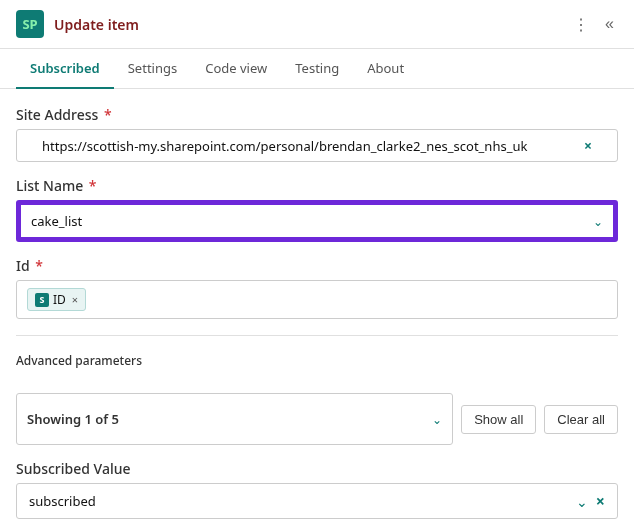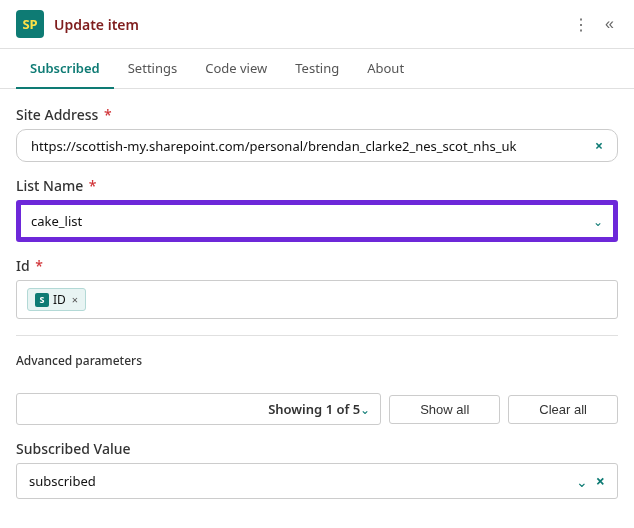--- a/index.html
+++ b/index.html
@@ -25,21 +25,21 @@
       gap: 10px;
     }
     .app-icon {
       width: 28px;
       height: 28px;
       background: #0e7b74;
       border-radius: 4px;
       display: flex;
       align-items: center;
       justify-content: center;
-      color: #fde047;
+      color: #86efac;
       font-size: 13px;
       font-weight: bold;
     }
     .header-title {
       font-size: 14px;
       font-weight: 600;
       color: #7f1d1d;
     }
     .header-right {
       display: flex;
@@ -91,22 +91,22 @@
       color: #333;
       margin-bottom: 5px;
     }
     .field-label .required {
       color: #d13438;
       margin-left: 2px;
     }
     .input-with-clear {
       width: 100%;
       border: 1px solid #ccc;
-      border-radius: 10px;
-      padding: 6px 14px;
+      border-radius: 3px;
+      padding: 6px 25px;
       font-size: 13px;
       color: #111;
       display: flex;
       align-items: center;
       justify-content: space-between;
       background: #fff;
     }
     .input-text {
       flex: 1;
       font-size: 13px;
@@ -191,37 +191,37 @@
     }
     .advanced-controls {
       display: flex;
       align-items: center;
       gap: 8px;
     }
     .showing-select {
       flex: 1;
       border: 1px solid #ccc;
       border-radius: 3px;
-      padding: 6px 10px;
-      font-size: 13px;
-      display: flex;
-      align-items: center;
-      justify-content: flex-end;
+      padding: 16px 10px;
+      font-size: 13px;
+      display: flex;
+      align-items: center;
+      justify-content: space-between;
       background: #fff;
       cursor: pointer;
     }
     .showing-text {
       font-size: 13px;
       color: #333;
     }
     .showing-text span {
       font-weight: 600;
     }
     .btn {
-      padding: 6px 30px;
+      padding: 6px 12px;
       border: 1px solid #ccc;
       border-radius: 3px;
       background: #fff;
       font-size: 13px;
       cursor: pointer;
       white-space: nowrap;
       color: #333;
     }
     .subscribed-row {
       margin-top: 14px;

